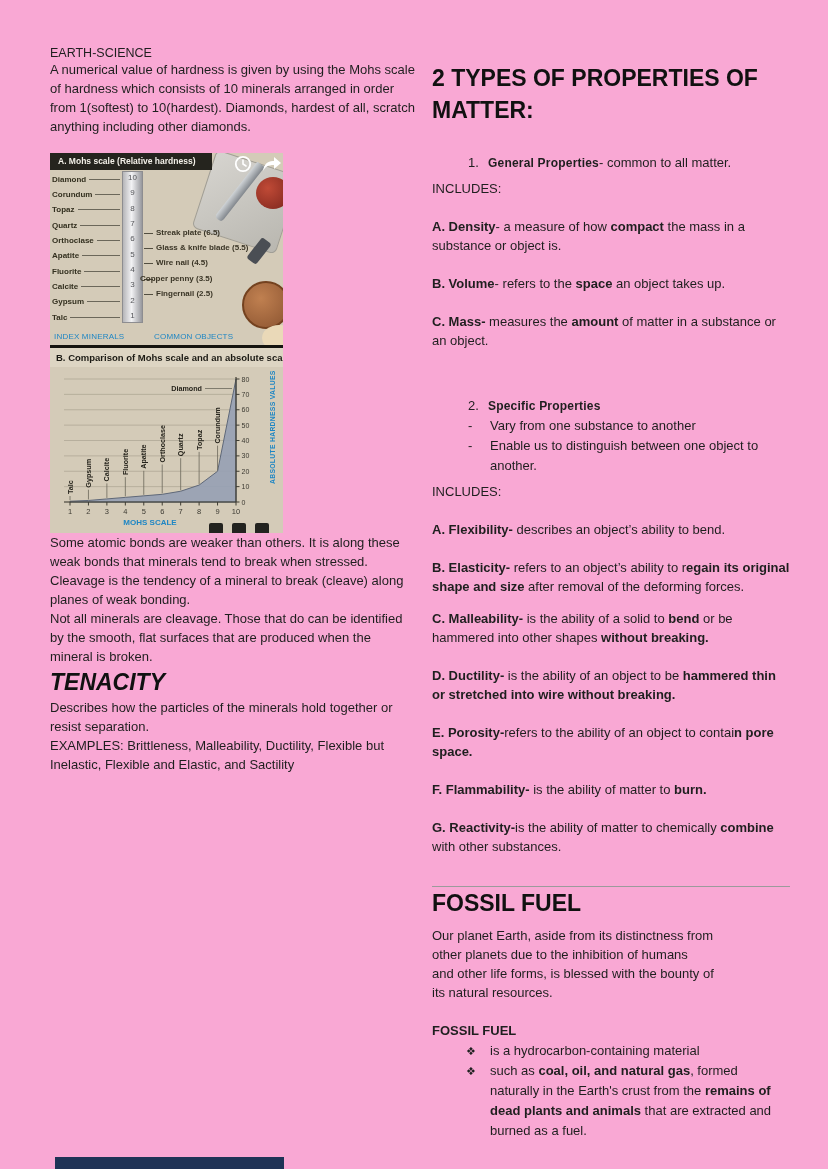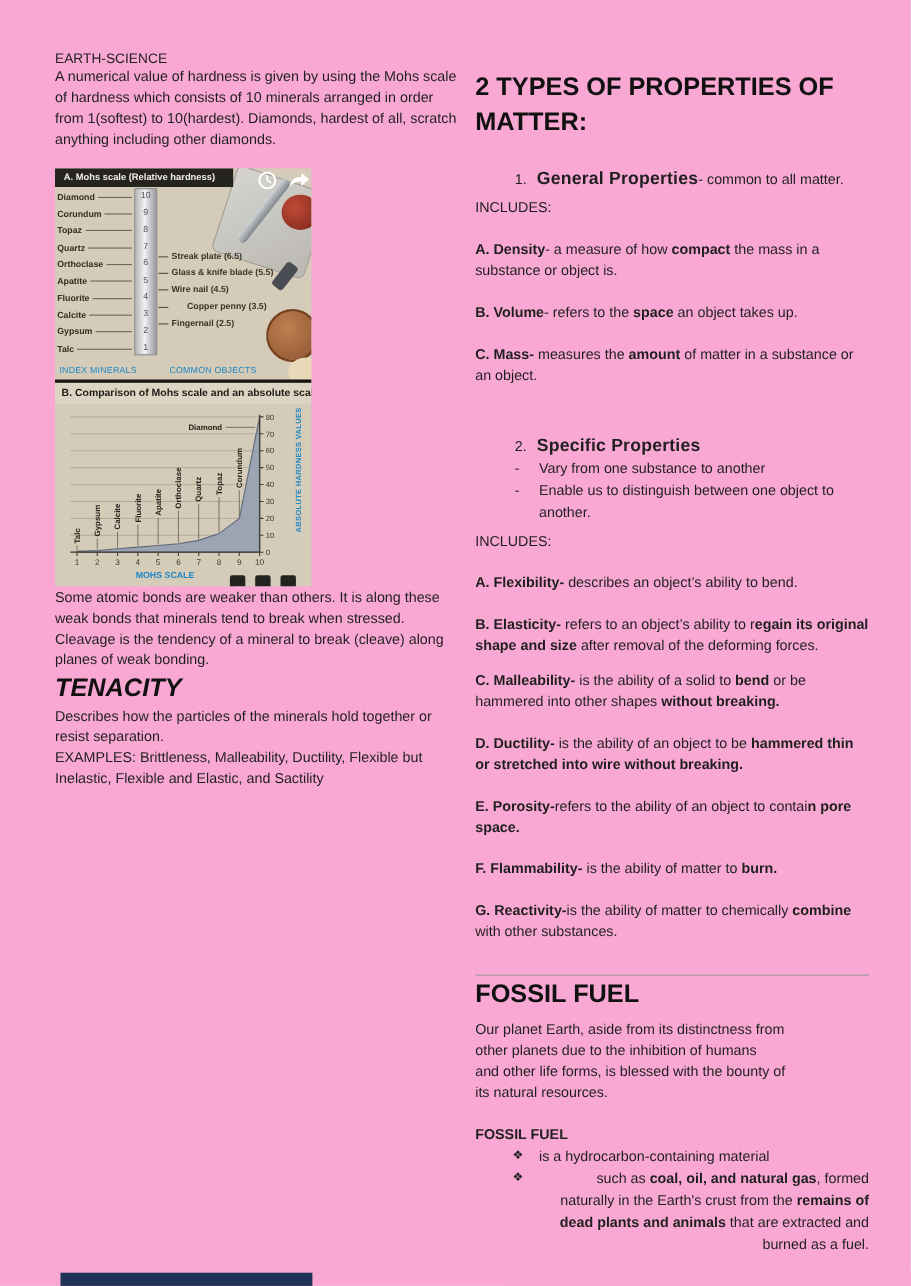--- a/index.html
+++ b/index.html
@@ -59,21 +59,21 @@
   
   .sec-title-strength{margin-top:53px;}
   .mt-p1{margin-top:23px;} .mt-p{margin-top:19px;}
   .sec-title-tenacity{margin-top:56px;font-style:italic;}
   .mt-ten{margin-top:25px;}
 
   
   .list-item{display:flex;margin-top:0;font-size:13px;line-height:20px;}
   .list-num{width:20px;margin-left:36px;font-size:13px;flex:none;}
   .list-body{flex:1;}
-  .list-name{font-size:16px;font-weight:bold;letter-spacing:.2px;}
+  .list-name{font-size:12px;font-weight:bold;letter-spacing:.2px;}
   .includes{font-size:13px;line-height:19px;margin-top:6px;}
   .def{font-size:13px;line-height:19px;margin-top:19px;}
   .def.tight{margin-top:0;}
   .dash-bullet{display:flex;font-size:13px;line-height:20px;}
   .dash-glyph{width:22px;margin-left:36px;flex:none;}
   .gap-item2{margin-top:46px;}
   .rule{border:none;border-top:1px solid #9b9b9b;margin:30px 0 0 0;width:100%;}
   .fossil-h{margin-top:14px;}
   .fossil-p{margin-top:7px;width:336px;}
   .fossil-sub{font-size:13px;font-weight:bold;margin-top:21px;}
@@ -164,21 +164,21 @@
             <span class="mnum" style="top: 158.15px;">1</span>
           </div>
         <div>
             <span class="otick" style="left: 94px; top: 79.725px;"></span>
             <span class="olabel" style="left: 106px; top: 74.725px;">Streak plate (6.5)</span>
             <span class="otick" style="left: 94px; top: 95.075px;"></span>
             <span class="olabel" style="left: 106px; top: 90.075px;">Glass &amp; knife blade (5.5)</span>
             <span class="otick" style="left: 94px; top: 110.425px;"></span>
             <span class="olabel" style="left: 106px; top: 105.425px;">Wire nail (4.5)</span>
             <span class="otick" style="left: 94px; top: 125.775px;"></span>
-            <span class="olabel" style="left: 120px; top: 120.775px;">Copper penny (3.5)</span>
+            <span class="olabel" style="left: 90px; top: 120.775px;">Copper penny (3.5)</span>
             <span class="otick" style="left: 94px; top: 141.125px;"></span>
             <span class="olabel" style="left: 106px; top: 136.125px;">Fingernail (2.5)</span>
           </div>
 
         <div class="pa-footer blue" style="left:4px;">INDEX MINERALS</div>
         <div class="pa-footer blue" style="left:104px;">COMMON OBJECTS</div>
       </div>
 
       <div class="panel panel-b">
         <div class="pb-header">B. Comparison of Mohs scale and an absolute scale</div>
@@ -259,20 +259,21 @@
         <div class="pb-icons">
           <span></span>
           <span></span>
           <span></span>
         </div>
       </div>
     </div>
 
     <p class="body mt-p1">Some atomic bonds are weaker than others. It is along these weak bonds that minerals tend to break when stressed.</p>
     <p class="body mt-p">Cleavage is the tendency of a mineral to break (cleave) along planes of weak bonding.</p>
+    <p class="body mt-p">Not all minerals are cleavage. Those that do can be identified by the smooth, flat surfaces that are produced when the mineral is broken.</p>
 
     <h1 class="big sec-title-tenacity">TENACITY</h1>
     <p class="body mt-ten">Describes how the particles of the minerals hold together or resist separation.</p>
     <p class="body">EXAMPLES: Brittleness, Malleability, Ductility, Flexible but Inelastic, Flexible and Elastic, and Sactility</p>
   </div>
 
   <div class="col col-right">
     <h1 class="big">2 TYPES OF PROPERTIES OF MATTER:</h1>
 
     <div class="list-item" style="margin-top:27px;">
@@ -321,18 +322,18 @@
       <p class="body">its natural resources.</p>
     </div>
     <div class="fossil-sub">FOSSIL FUEL</div>
 
     <div class="diamond-bullet" style="margin-top:3px;">
       <span class="diamond-glyph">❖</span>
       <span><span>is a hydrocarbon-containing material</span></span>
     </div>
     <div class="diamond-bullet">
       <span class="diamond-glyph">❖</span>
-      <span style="width:300px;text-align:right;"><span>such as </span><span class="b">coal, oil, and natural gas</span><span>, formed naturally in the Earth's crust from the </span><span class="b">remains of dead plants and animals</span><span> that are extracted and burned as a fuel.</span></span>
+      <span style="width:300px;"><span>such as </span><span class="b">coal, oil, and natural gas</span><span>, formed naturally in the Earth's crust from the </span><span class="b">remains of dead plants and animals</span><span> that are extracted and burned as a fuel.</span></span>
     </div>
   </div>
 
   <div class="navy-bar"></div>
 </div>
 
 </body></html>

